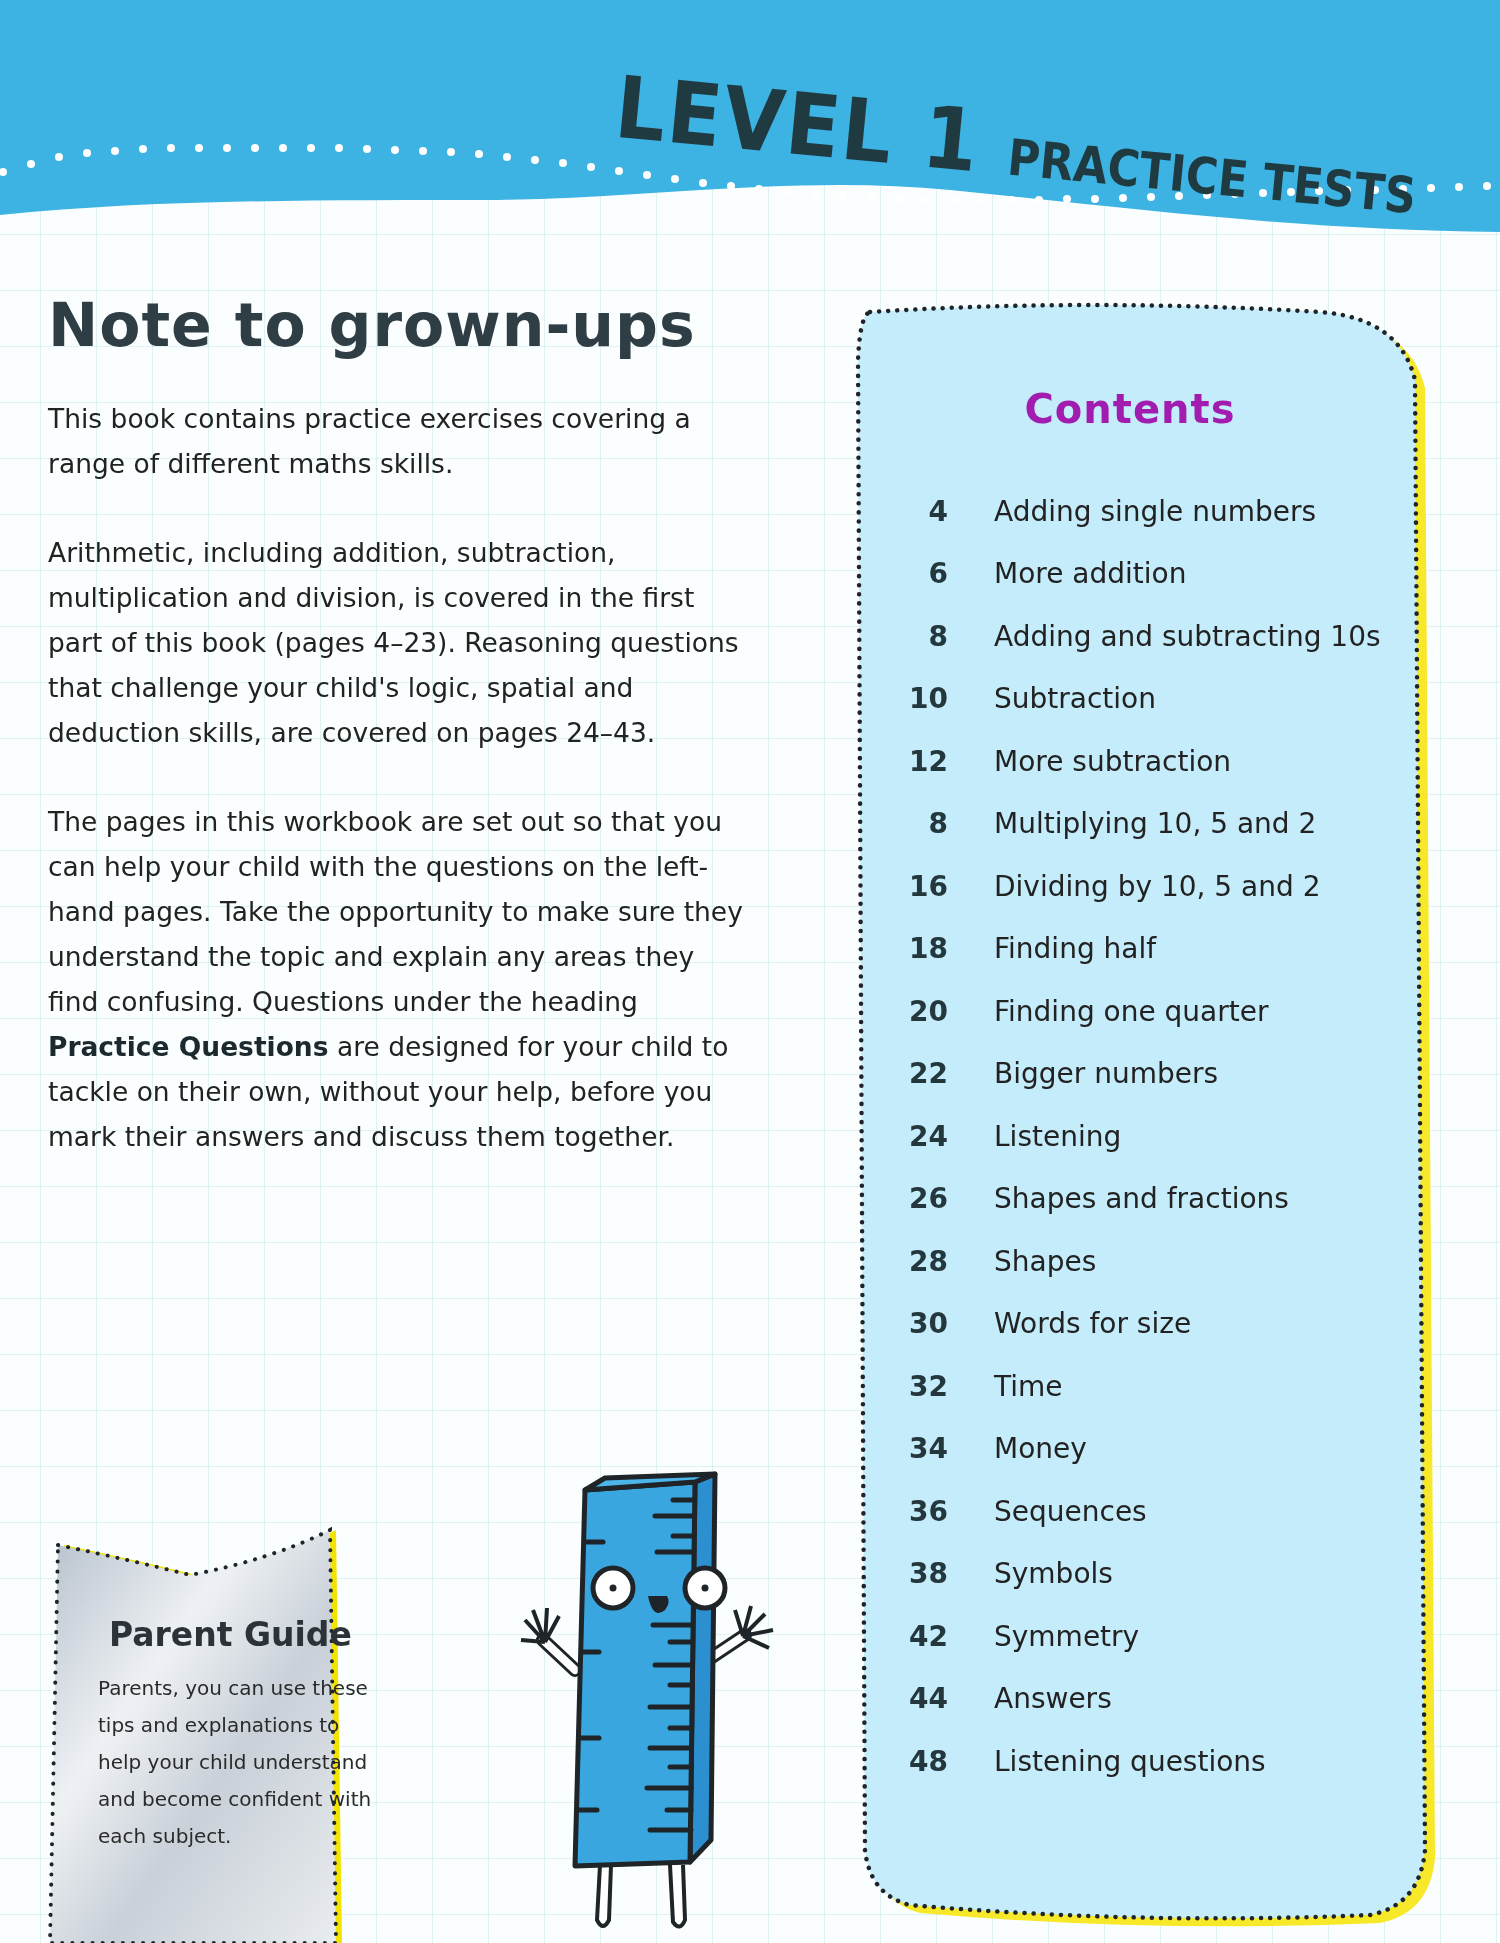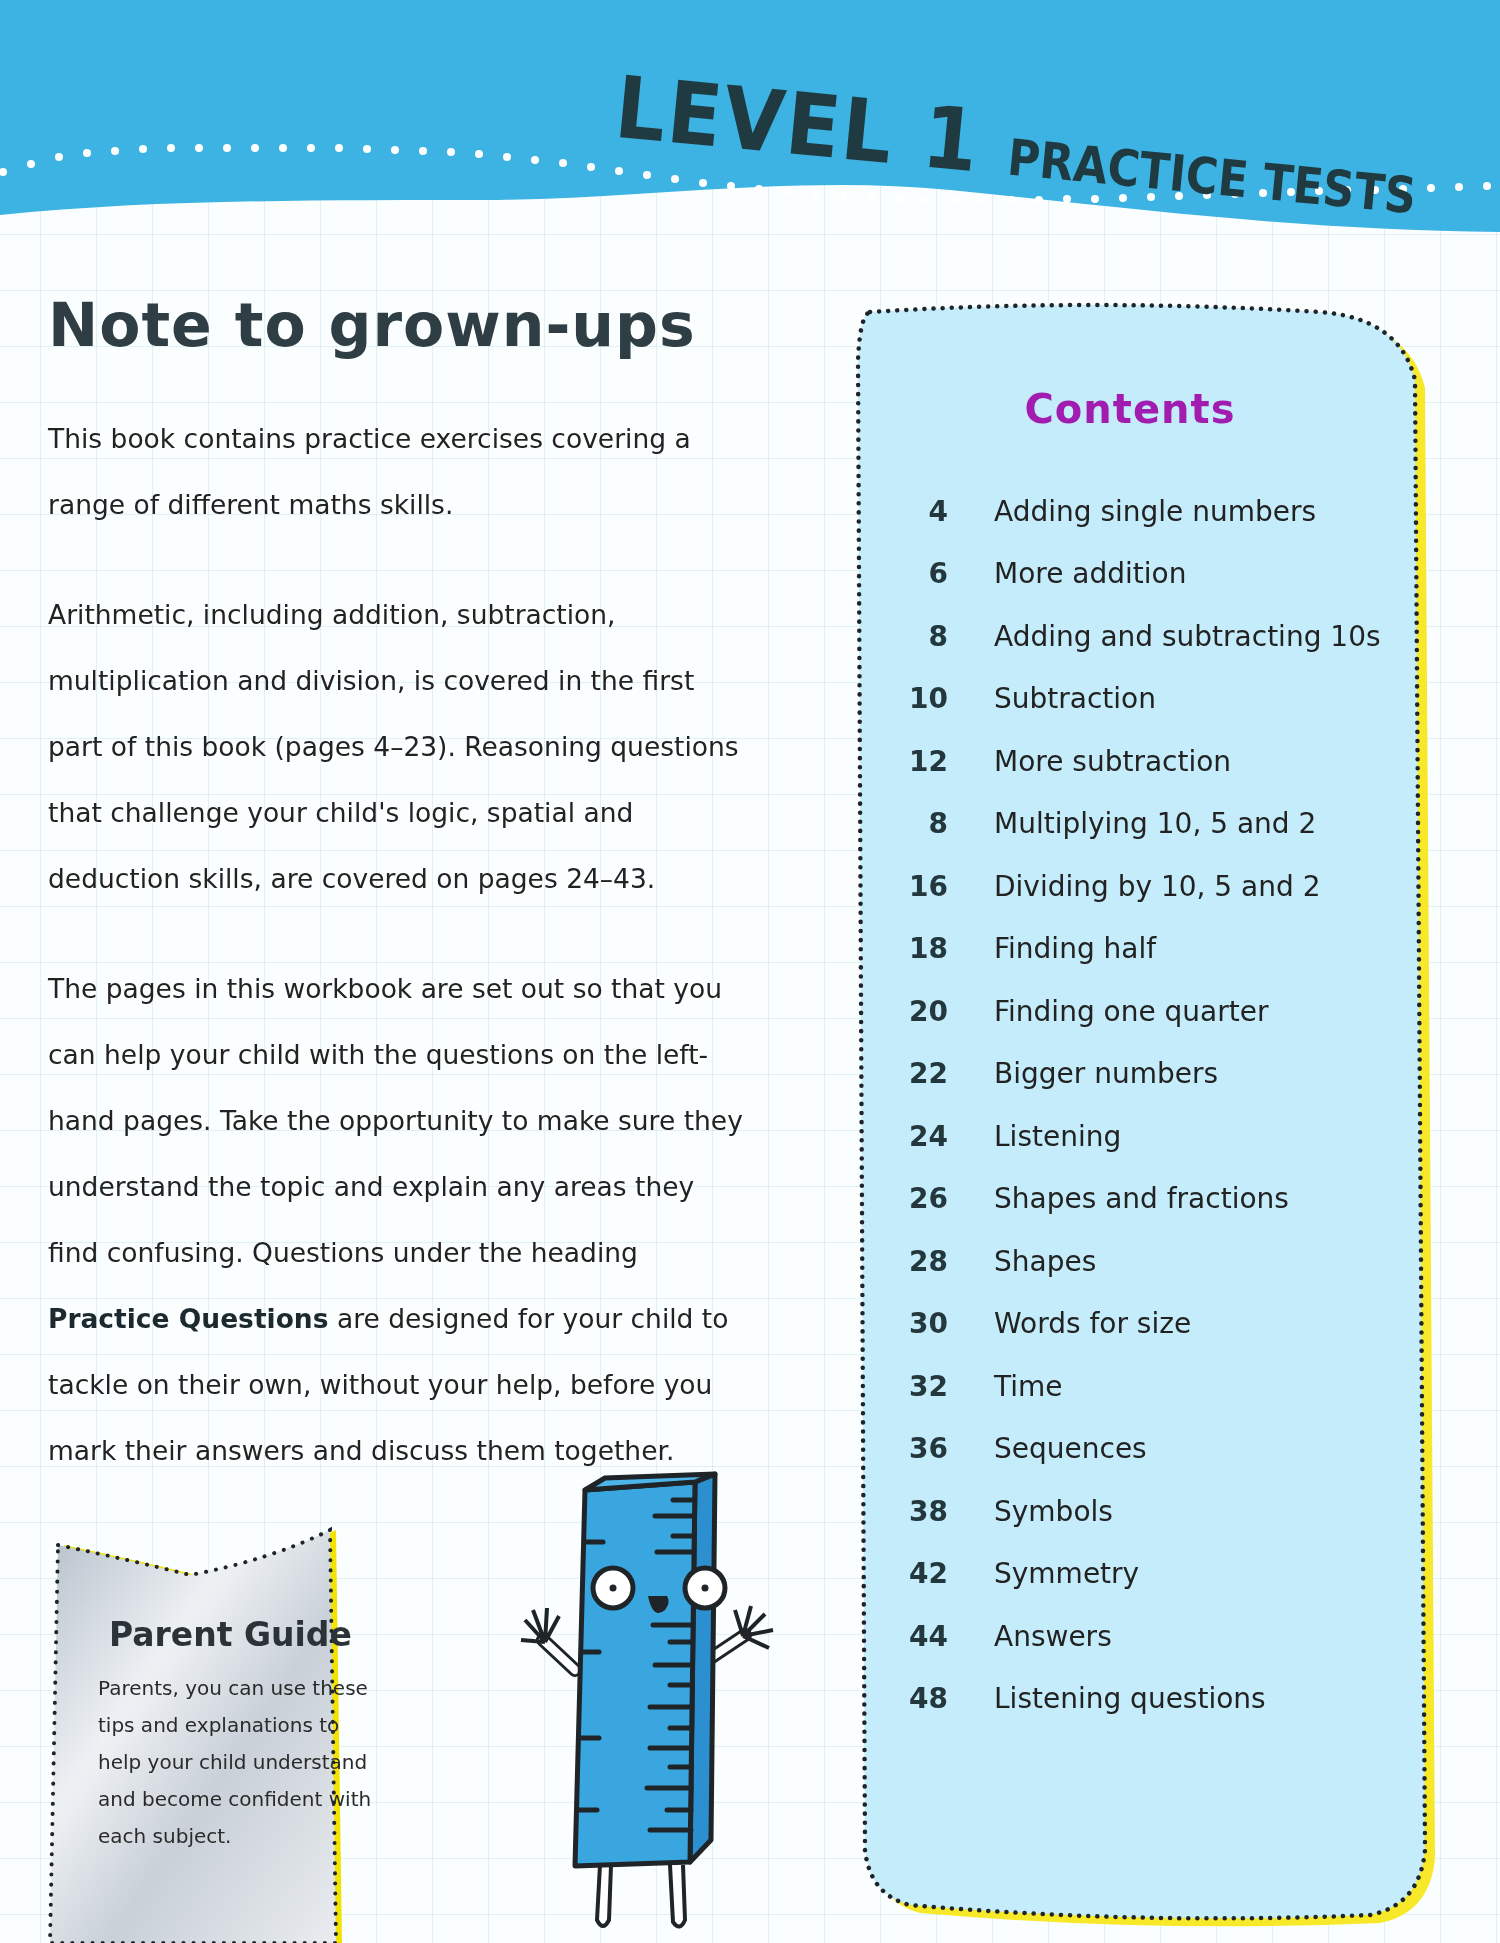--- a/index.html
+++ b/index.html
@@ -30,23 +30,23 @@
     font-size: 50px; display: inline-block; margin-left: 8px;
     transform: scaleX(0.88); transform-origin: left;
   }
 
   .note-title {
     position: absolute; left: 48px; top: 290px;
     font-family: "DejaVu Sans", sans-serif; font-weight: bold;
     font-size: 60px; color: #2f3d44; letter-spacing: 1px;
   }
   .note-body {
-    position: absolute; left: 48px; top: 406px; width: 700px;
+    position: absolute; left: 48px; top: 396px; width: 700px;
     font-family: "DejaVu Sans", sans-serif; font-size: 26.5px;
-    line-height: 66px; color: #222;
+    line-height: 45px; color: #222;
   }
   .note-body p { margin: 0 0 44px 0; }
   .note-body b { font-weight: bold; color: #1c2a30; }
 
   .parent-guide { position: absolute; left: 30px; top: 1500px; width: 420px; height: 443px; }
   .pg-svg { position: absolute; left: 0; top: 0; }
   .pg-title {
     position: absolute; left: 79px; top: 115px;
     font-family: "DejaVu Sans", sans-serif; font-weight: bold;
     font-size: 33px; color: #2b3338;
@@ -283,20 +283,24 @@
       </div>
     <div class="toc-row">
         <span class="toc-page">30</span>
         <span class="toc-label">Words for size</span>
       </div>
     <div class="toc-row">
         <span class="toc-page">32</span>
         <span class="toc-label">Time</span>
       </div>
     <div class="toc-row">
+        <span class="toc-page">34</span>
+        <span class="toc-label">Money</span>
+      </div>
+    <div class="toc-row">
         <span class="toc-page">36</span>
         <span class="toc-label">Sequences</span>
       </div>
     <div class="toc-row">
         <span class="toc-page">38</span>
         <span class="toc-label">Symbols</span>
       </div>
     <div class="toc-row">
         <span class="toc-page">42</span>
         <span class="toc-label">Symmetry</span>

